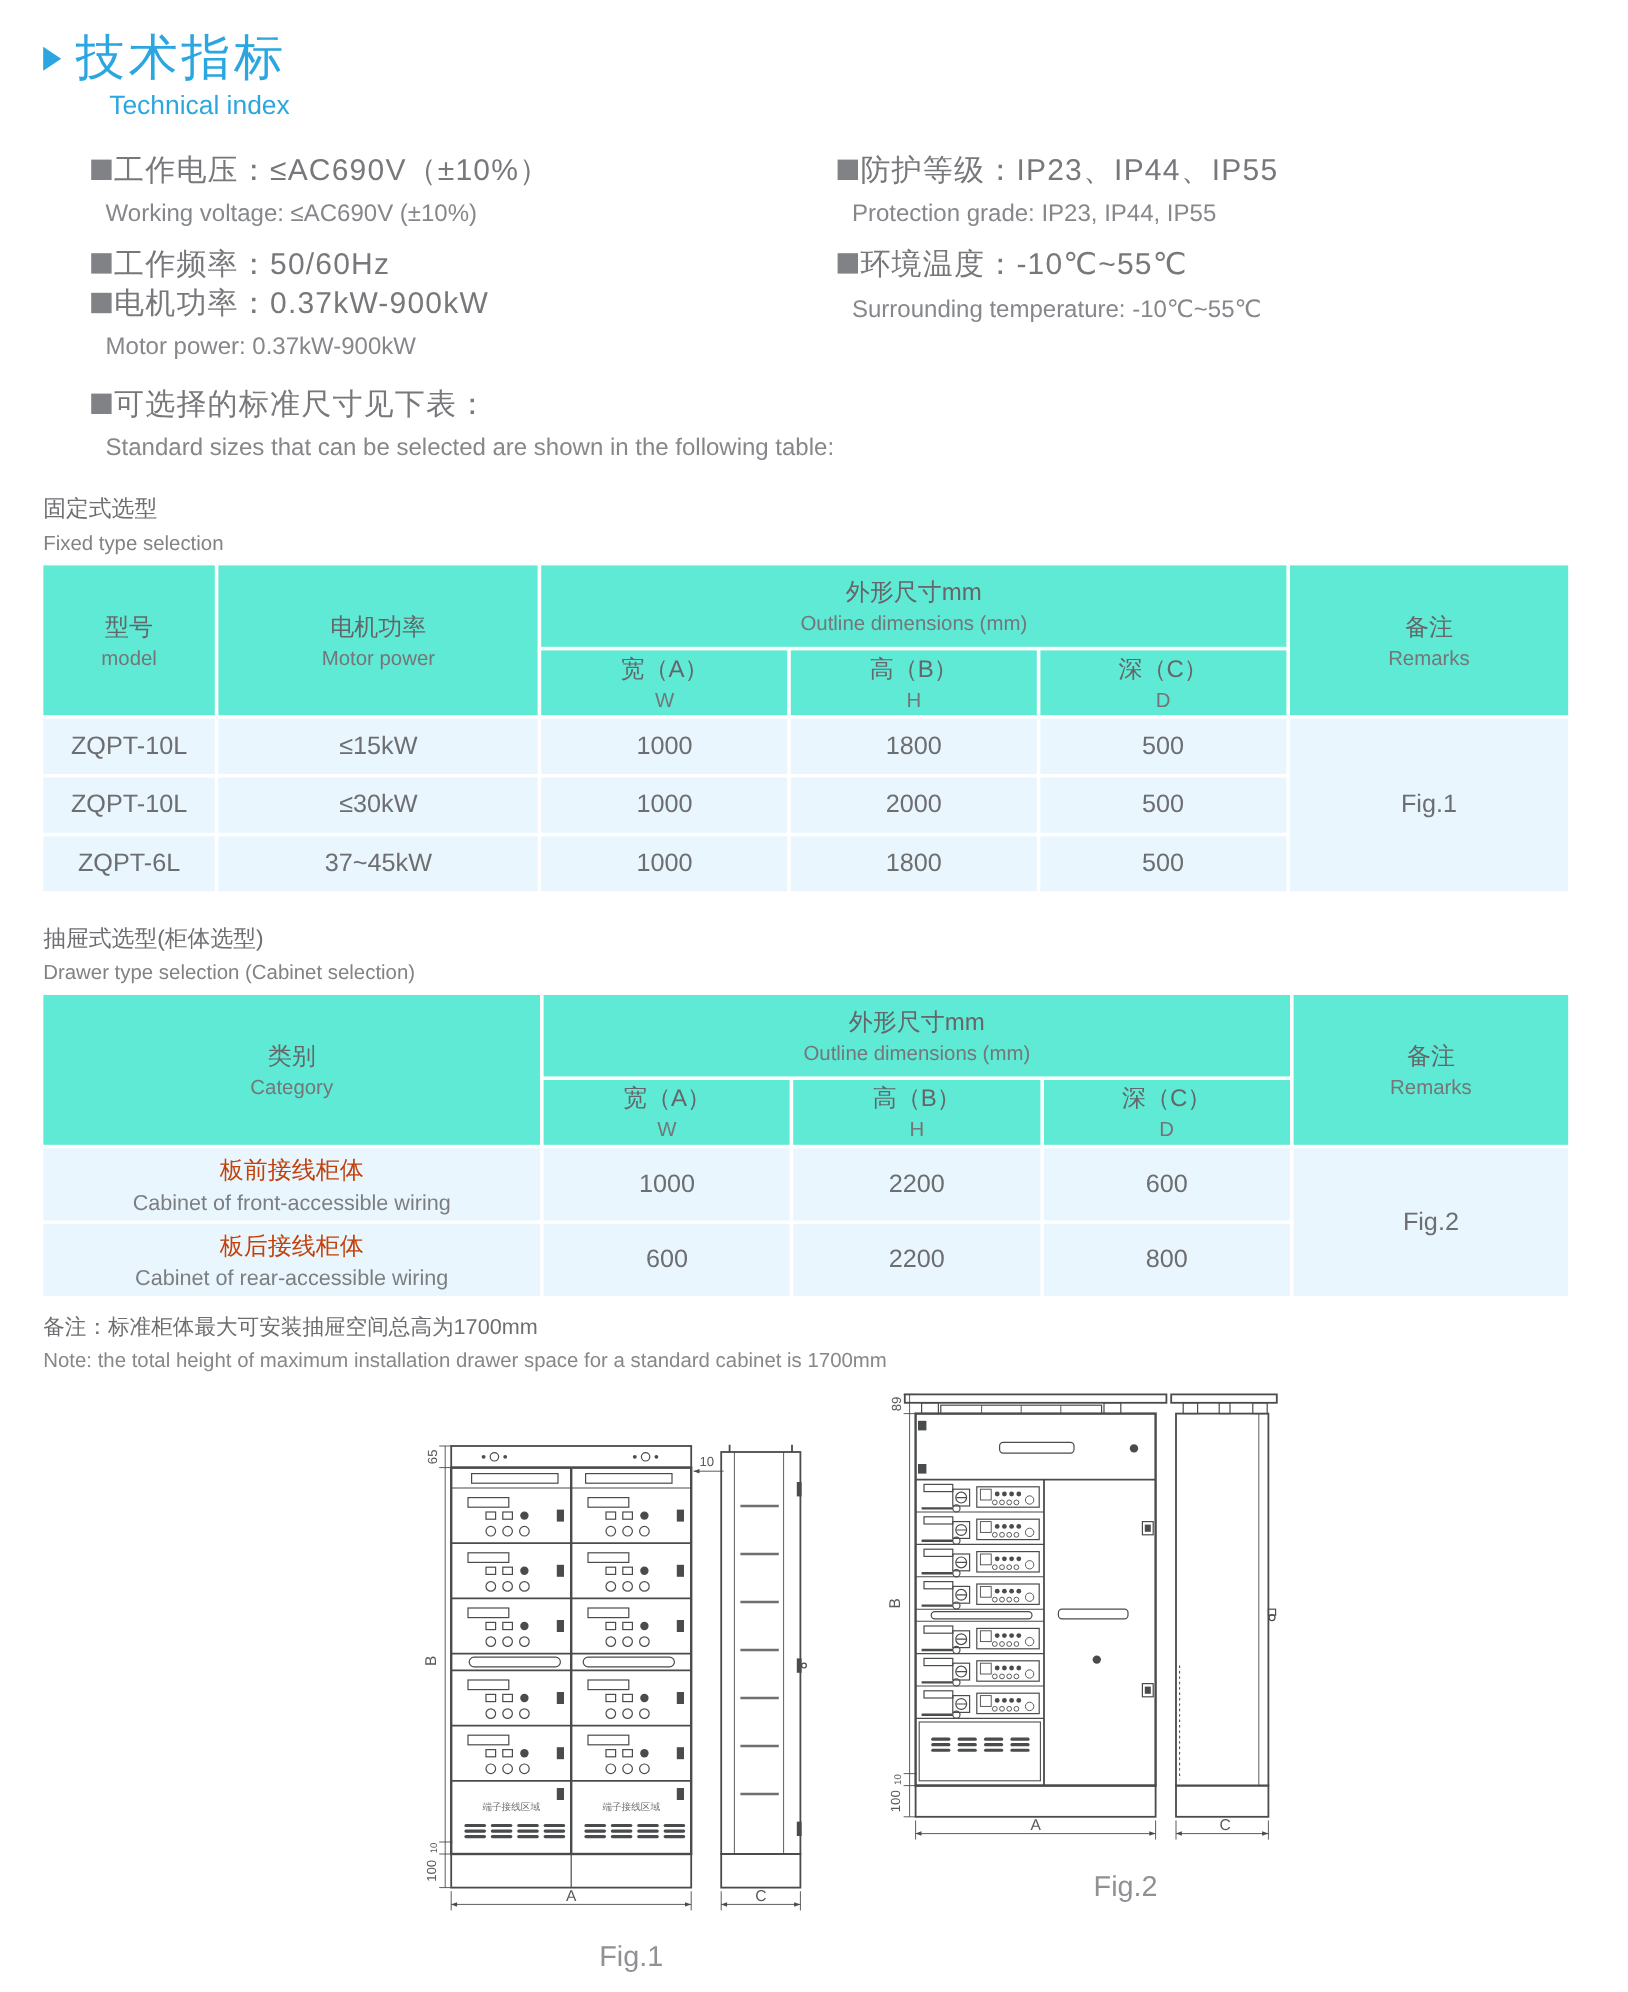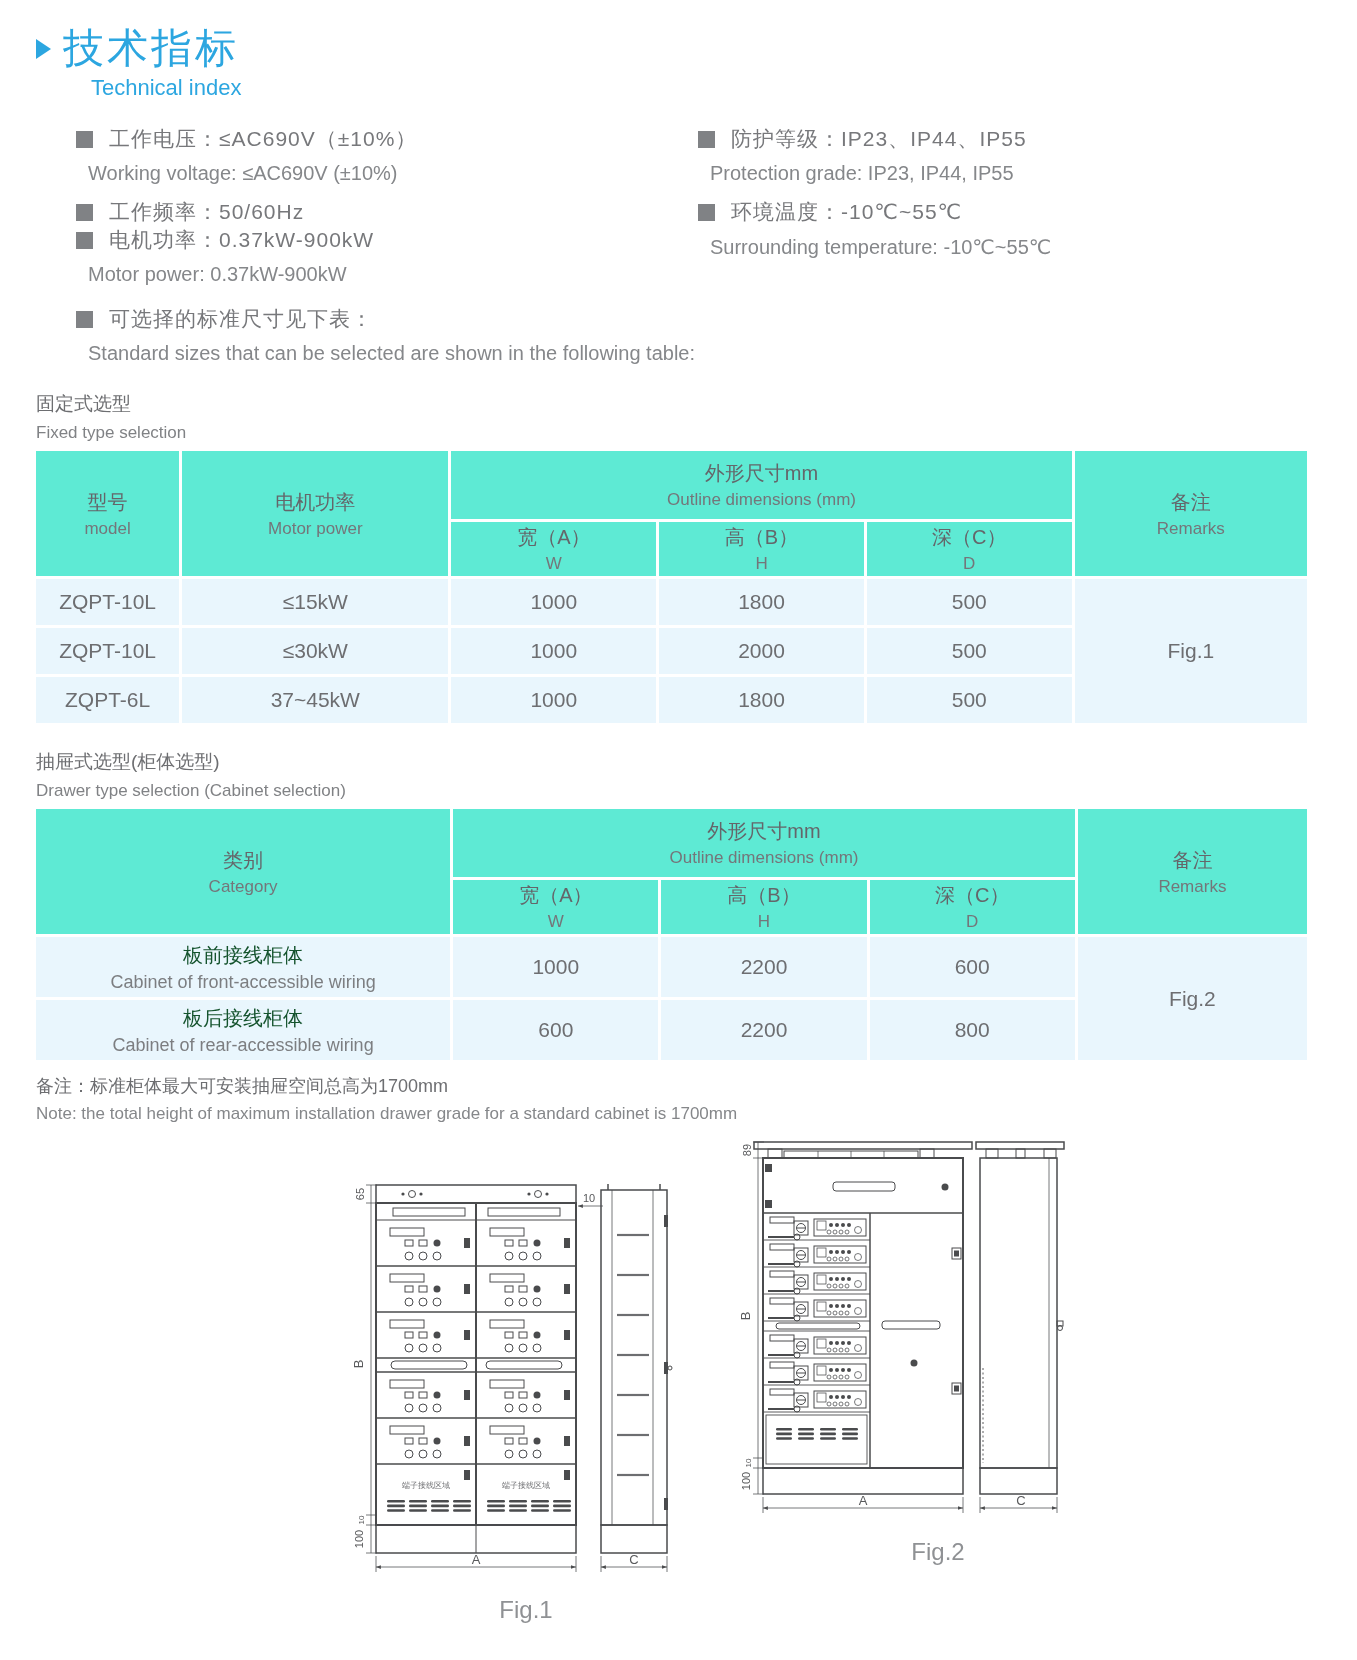--- a/index.html
+++ b/index.html
@@ -12,40 +12,40 @@
 
   
   .title-row { display:flex; align-items:flex-start; gap:12px; }
   .tri { width:0; height:0; border-left:15px solid #2ca6e0;
          border-top:10px solid transparent; border-bottom:10px solid transparent; margin-top:13px; }
   .title-zh { font-size:41px; color:#2ca6e0; letter-spacing:3px; line-height:1.1; }
   .title-en { font-size:22px; color:#2ca6e0; margin:4px 0 0 28px; }
 
   
   .specs { margin:24px 0 0 24px; display:grid; grid-template-columns:612px 1fr; column-gap:10px; }
-  .spec-zh { font-size:21px; color:#77787b; display:flex; align-items:center; gap:16px; letter-spacing:1px;padding-left:16px; }
+  .spec-zh { font-size:25px; color:#77787b; display:flex; align-items:center; gap:2px; letter-spacing:1px;padding-left:16px; }
   .sq { width:17px; height:17px; background:#808285; flex:none; }
   .spec-en { font-size:20px; color:#85878a; margin:9px 0 13px 28px; }
   .spec-note { margin:6px 0 0 24px; }
 
   
   .sec { margin:22px 0 8px 0; }
   .sec-zh { font-size:19px; color:#6d6e71;margin-top:26px; }
   .sec-en { font-size:17px; color:#808285; margin-top:6px; }
 
   
   .tblwrap { overflow:hidden; }
   table.spec-table { border-collapse:separate; border-spacing:3px; table-layout:fixed;
                      margin:-3px; width:calc(100% + 6px); }
   table.spec-table td { text-align:center; vertical-align:middle; padding:2px 4px; }
   td.hdr { background:#5eead4; }
   td.val, td.cat { background:#e9f6fd; }
   .hdr .zh { font-size:20px; color:#64666a; }
   .hdr .en { font-size:17px; color:#74767a; margin-top:3px; }
-  .cat .zh { font-size:20px; color:#14532d; }
+  .cat .zh { font-size:20px; color:#c2410c; }
   .cat .en { font-size:18px; color:#7c7e81; margin-top:3px; }
   td.val { font-size:21px; color:#6d6e71; }
   tr.h1 td { height:64px; } tr.h2 td { height:50px; }
   tr.r1 td { height:42px; } tr.r2 td { height:56px; }
 
   
   .note { margin-top:14px; }
   .note-zh { font-size:18px; color:#6d6e71; }
   .note-en { font-size:17px; color:#85878a; margin-top:6px; }
 
@@ -250,21 +250,21 @@
       <td class="val">600</td>
       <td class="val">2200</td>
       <td class="val">800</td>
     </tr>
   </tbody>
       </table>
   </div>
 
   <div class="note">
     <div class="note-zh">备注：标准柜体最大可安装抽屉空间总高为1700mm</div>
-    <div class="note-en">Note: the total height of maximum installation drawer grade for a standard cabinet is 1700mm</div>
+    <div class="note-en">Note: the total height of maximum installation drawer space for a standard cabinet is 1700mm</div>
   </div>
 
   <div class="figs">
 
     <svg class="f1" style="left:295px; top:42px;" width="350" height="470" viewBox="0 0 350 470">
       <defs>
         <marker id="f1ae" markerWidth="8" markerHeight="6" refX="7" refY="3" orient="auto">
             <path d="M0,0.5 L7,3 L0,5.5 Z" fill="#4a4b4d"></path>
           </marker>
         <marker id="f1as" markerWidth="8" markerHeight="6" refX="0.5" refY="3" orient="auto">

